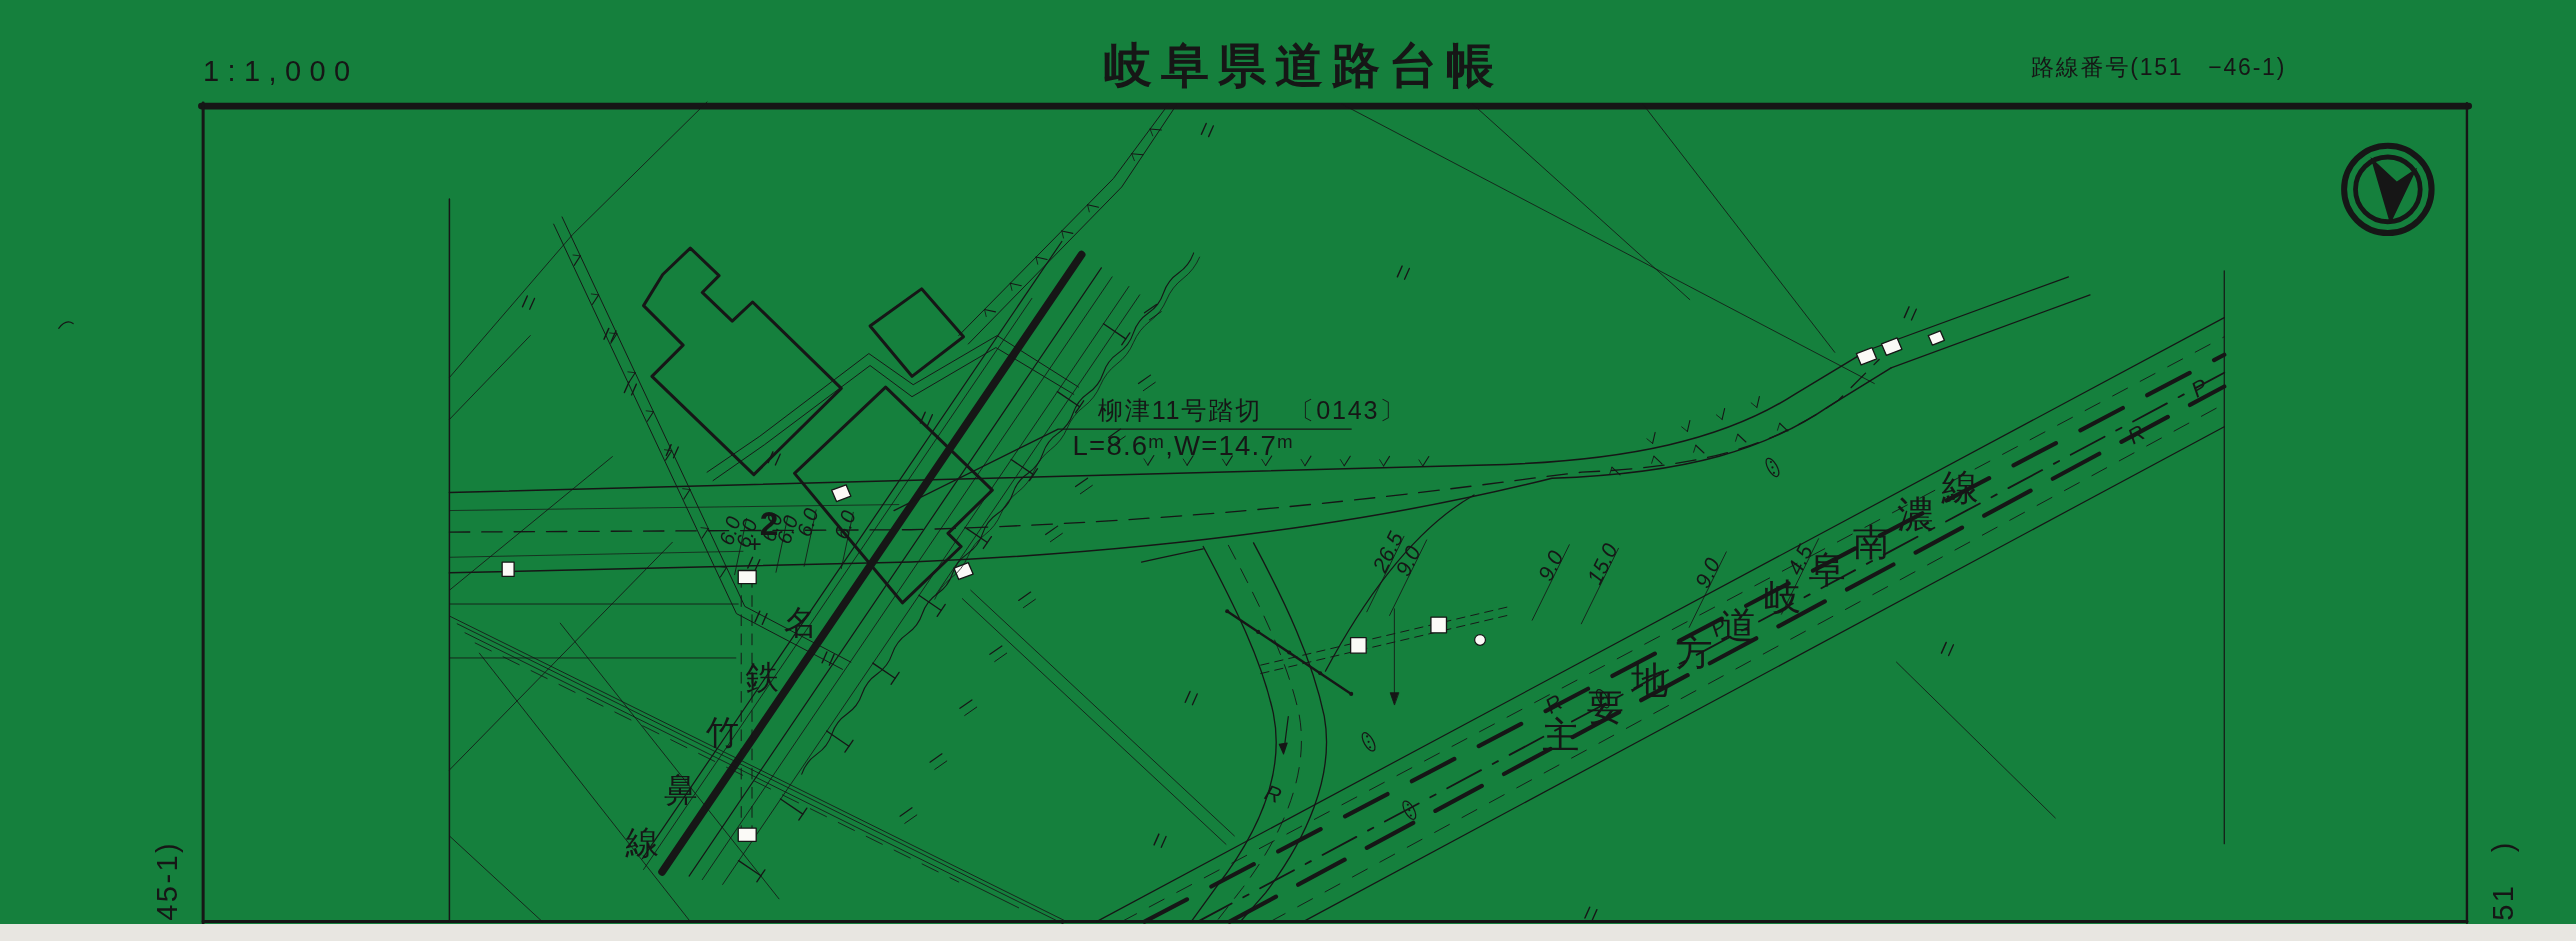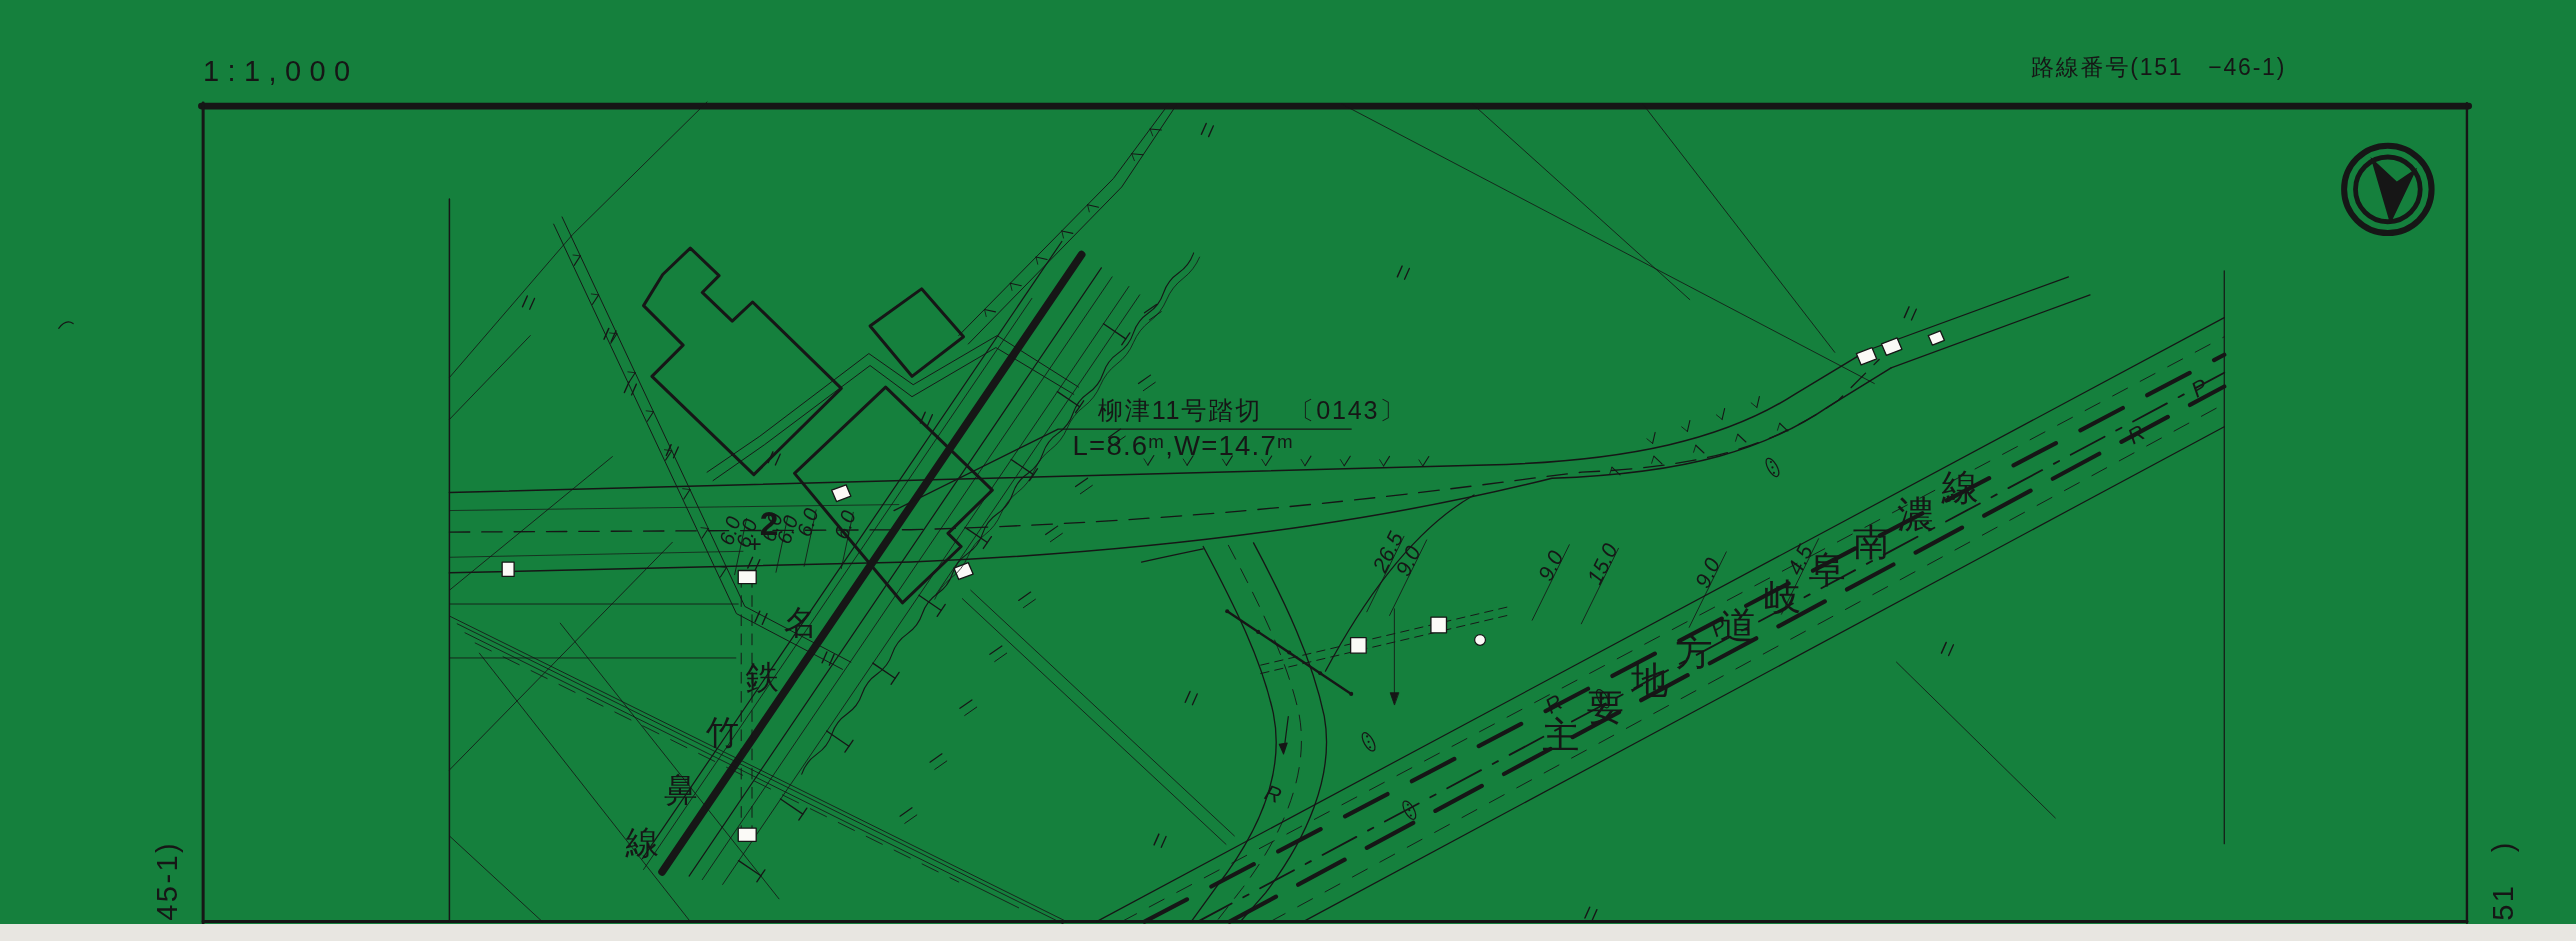--- a/index.html
+++ b/index.html
@@ -15,20 +15,21 @@
   #right-code{left:2484px;top:940px;}
   svg{position:absolute;left:0;top:0;}
   svg *{vector-effect:none;}
 </style>
 </head>
 <body>
 
 <div id="sheet">
 
   <div id="scale-label" class="hdr">1:1,000</div>
+  <div id="sheet-title" class="hdr">岐阜県道路台帳</div>
   <div id="route-number" class="hdr">路線番号(151　−46-1)</div>
   <div id="left-code" class="edgecode">−45-1)</div>
   <div id="right-code" class="edgecode">−51　)</div>
 
   <svg id="map-svg" width="2576" height="942" viewBox="0 0 4299 1572" fill="none" stroke="#161616" stroke-linecap="round" stroke-linejoin="round">
 
     <g>
       <path d="M336,177 H4120" stroke-width="11"></path>
       <path d="M339,172 V1540" stroke-width="5"></path>
       <path d="M4117,172 V1540" stroke-width="4"></path>

